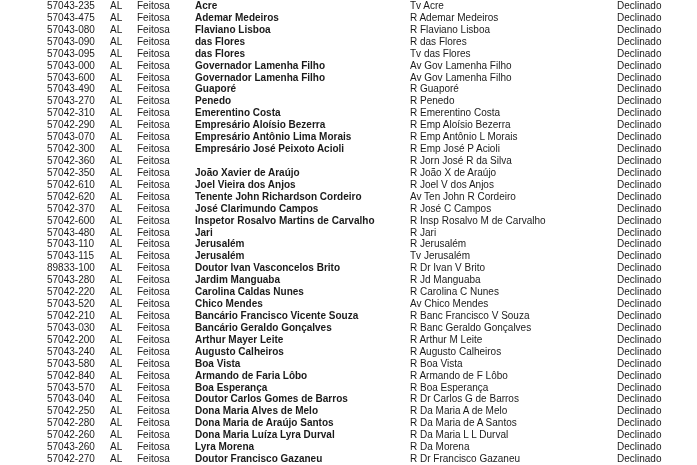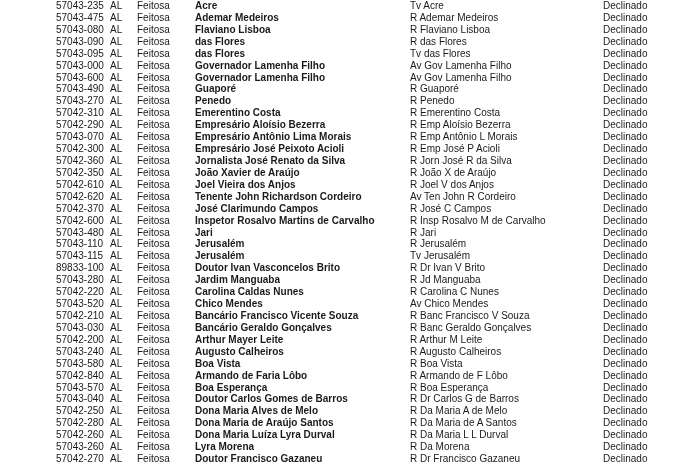--- a/index.html
+++ b/index.html
@@ -28,26 +28,26 @@
     height: 11.923px;
     line-height: 11.923px;
     white-space: nowrap;
   }
   .cell {
     position: absolute;
     top: 0;
     height: 11.923px;
     line-height: 11.923px;
   }
-  .cell.cep    { left: 56px;  }
+  .cell.cep    { left: 47px;  }
   .cell.uf     { left: 110px; }
   .cell.city   { left: 137px; }
   .cell.street { left: 195px; font-weight: bold; }
   .cell.abbrev { left: 410px; }
-  .cell.status { left: 571px; padding-left: 32px; }
+  .cell.status { left: 585px; padding-left: 32px; }
 </style>
 </head>
 <body>
 
 <div class="page" style="background: rgb(255, 255, 255); color: rgb(26, 26, 26);">
   <div class="rows" id="rows">
   <div class="row">
     <span class="cell cep">57043-235</span>
     <span class="cell uf">AL</span>
     <span class="cell city">Feitosa</span>
@@ -161,21 +161,20 @@
     <span class="cell city">Feitosa</span>
     <span class="cell street">Empresário José Peixoto Acioli</span>
     <span class="cell abbrev">R Emp José P Acioli</span>
     <span class="cell status">Declinado</span>
   </div>
 
   <div class="row">
     <span class="cell cep">57042-360</span>
     <span class="cell uf">AL</span>
     <span class="cell city">Feitosa</span>
-    <span class="cell street">Jornalista José Renato da Silva</span>
     <span class="cell abbrev">R Jorn José R da Silva</span>
     <span class="cell status">Declinado</span>
   </div>
 
   <div class="row">
     <span class="cell cep">57042-350</span>
     <span class="cell uf">AL</span>
     <span class="cell city">Feitosa</span>
     <span class="cell street">João Xavier de Araújo</span>
     <span class="cell abbrev">R João X de Araújo</span>

